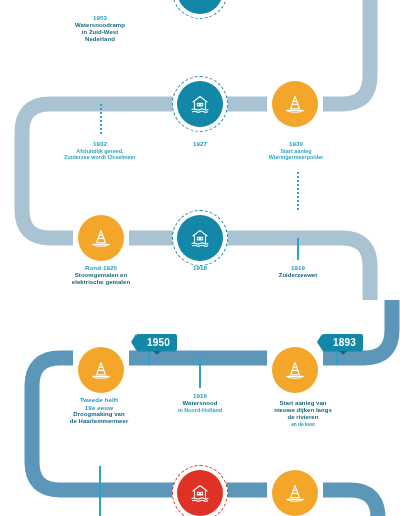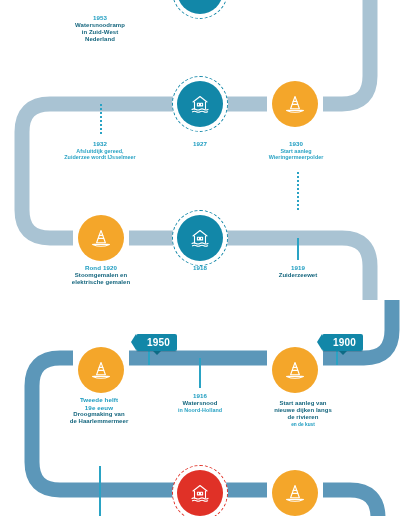--- a/index.html
+++ b/index.html
@@ -296,21 +296,21 @@
         <g fill="none" stroke="#ffffff" stroke-width="1.1" stroke-linecap="round" stroke-linejoin="round">
           <path d="M13 5.5 L17.4 17.8 L8.6 17.8 Z"></path>
           <path d="M11.2 10.4 L14.8 10.4 M10.3 13.4 L15.7 13.4"></path>
           <path d="M5.6 19.4 L20.4 19.4"></path>
           <path d="M4.6 19.4 Q13 23.2 21.4 19.4"></path>
         </g>
       </svg>
     </span>
   </div>
 
-  <div class="yearbadge" style="left:322px;top:334px;">1900</div>
+  <div class="yearbadge" style="left:322px;top:334px;">1893</div>
   <div class="stem" style="left:336px;top:351px;height:14px;"></div>
 
   <div class="caption" style="left:248px;top:392px;width:110px;">
     <span class="hl">1890</span>
     <span class="sub">Start aanleg van</span>
     <span class="sub">nieuwe dijken langs</span>
     <span class="sub">de rivieren</span>
     <span class="note">en de kust</span>
   </div>
 

